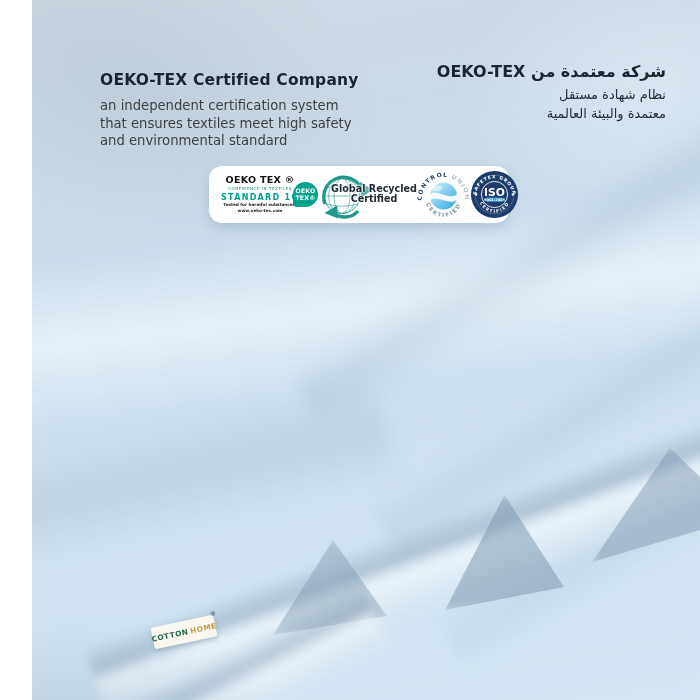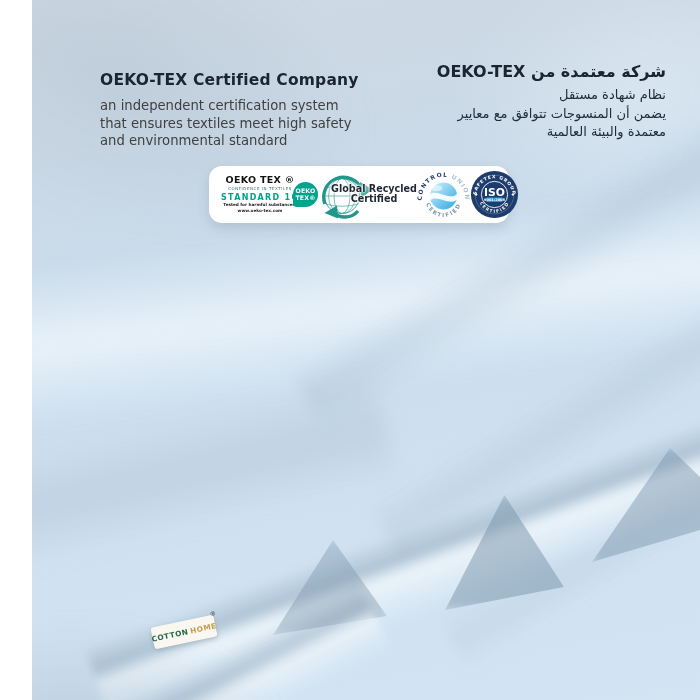--- a/index.html
+++ b/index.html
@@ -101,21 +101,20 @@
       <div>an independent certification system</div>
       <div>that ensures textiles meet high safety</div>
       <div>and environmental standard</div>
     </div>
   </div>
 
   <div class="ar-block">
     <h1>شركة معتمدة من OEKO-TEX</h1>
     <div class="ar-body">
       <div>نظام شهادة مستقل</div>
-      <div>يضمن أن المنسوجات تتوافق مع معايير</div>
       <div>معتمدة والبيئة العالمية</div>
     </div>
   </div>
 
   <div class="cert-strip">
 
     <div class="oeko-block">
       <div class="oeko-brand">OEKO TEX ®</div>
       <div class="oeko-conf">CONFIDENCE IN TEXTILES</div>
       <div class="oeko-std">STANDARD 100</div>

